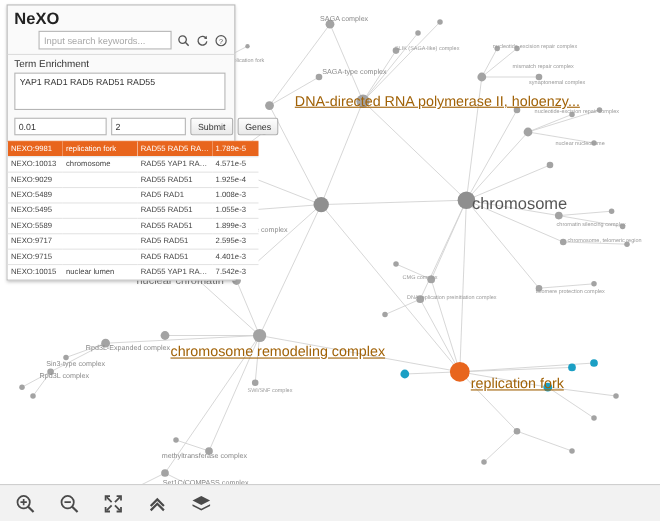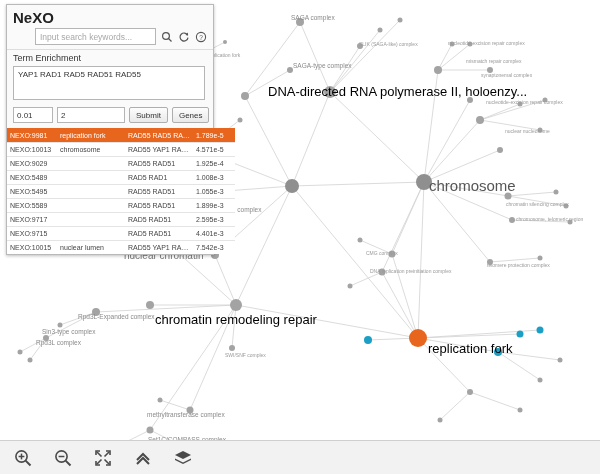--- a/index.html
+++ b/index.html
@@ -25,21 +25,21 @@
   }
   #network-canvas svg { display: block; }
 
   .node-label {
     position: absolute;
     color: #4d4d4d;
     white-space: nowrap;
     pointer-events: none;
   }
   .label-xl { font-size: 15px; color: #555; }
-  .label-lg { font-size: 13px; color: #000000; }
+  .label-lg { font-size: 13px; color: #a16207; text-decoration: underline; }
   .label-md { font-size: 10px; color: #777; }
   .label-sm { font-size: 6.5px; color: #8a8a8a; }
   .label-xs { font-size: 5px; color: #9a9a9a; }
 
   
   #control-panel {
     position: absolute;
     left: 6px; top: 4px;
     width: 206px;
     background: #fafafa;
@@ -131,21 +131,21 @@
   .param-input {
     height: 16px;
     border: 1px solid #b5b5b5;
     background: #fff;
     font-size: 8px;
     padding: 0 3px;
     color: #333;
     box-sizing: border-box;
     font-family: "Liberation Sans", sans-serif;
   }
-  #pval-input { width: 40px; }
+  #pval-input { width: 84px; }
   #count-input { width: 68px; }
   .sm-btn {
     height: 16px;
     padding: 0 6px;
     font-size: 8px;
     border: 1px solid #aeaeae;
     background: linear-gradient(#fdfdfd,#e9e9e9);
     color: #333;
     cursor: pointer;
     border-radius: 2px;
@@ -369,21 +369,21 @@
   <div class="node-label label-xs" style="left:505px;top:128px;">nuclear nucleosome</div>
   <div class="node-label label-xl" style="left:429px;top:177px;">chromosome</div>
   <div class="node-label label-xs" style="left:506px;top:201px;">chromatin silencing complex</div>
   <div class="node-label label-sm" style="left:107px;top:201px;">histone acetyltransferase complex</div>
   <div class="node-label label-sm" style="left:139px;top:206px;">H4/H2A histone acetyltransferase complex</div>
   <div class="node-label label-xs" style="left:516px;top:216px;">chromosome, telomeric region</div>
   <div class="node-label label-xs" style="left:366px;top:250px;">CMG complex</div>
   <div class="node-label label-md" style="left:124px;top:250px;">nuclear chromatin</div>
   <div class="node-label label-xs" style="left:370px;top:268px;">DNA replication preinitiation complex</div>
   <div class="node-label label-xs" style="left:487px;top:262px;">telomere protection complex</div>
-  <div class="node-label label-lg" style="left:155px;top:312px;">chromatin remodeling repair</div>
+  <div class="node-label label-lg" style="left:155px;top:312px;">chromosome remodeling complex</div>
   <div class="node-label label-sm" style="left:78px;top:313px;">Rpd3L-Expanded complex</div>
   <div class="node-label label-lg" style="left:428px;top:341px;">replication fork</div>
   <div class="node-label label-sm" style="left:42px;top:328px;">Sin3-type complex</div>
   <div class="node-label label-sm" style="left:36px;top:339px;">Rpd3L complex</div>
   <div class="node-label label-xs" style="left:225px;top:352px;">SWI/SNF complex</div>
   <div class="node-label label-sm" style="left:147px;top:411px;">methyltransferase complex</div>
   <div class="node-label label-sm" style="left:148px;top:436px;">Set1C/COMPASS complex</div>
 </div>
 
 <div id="control-panel">

